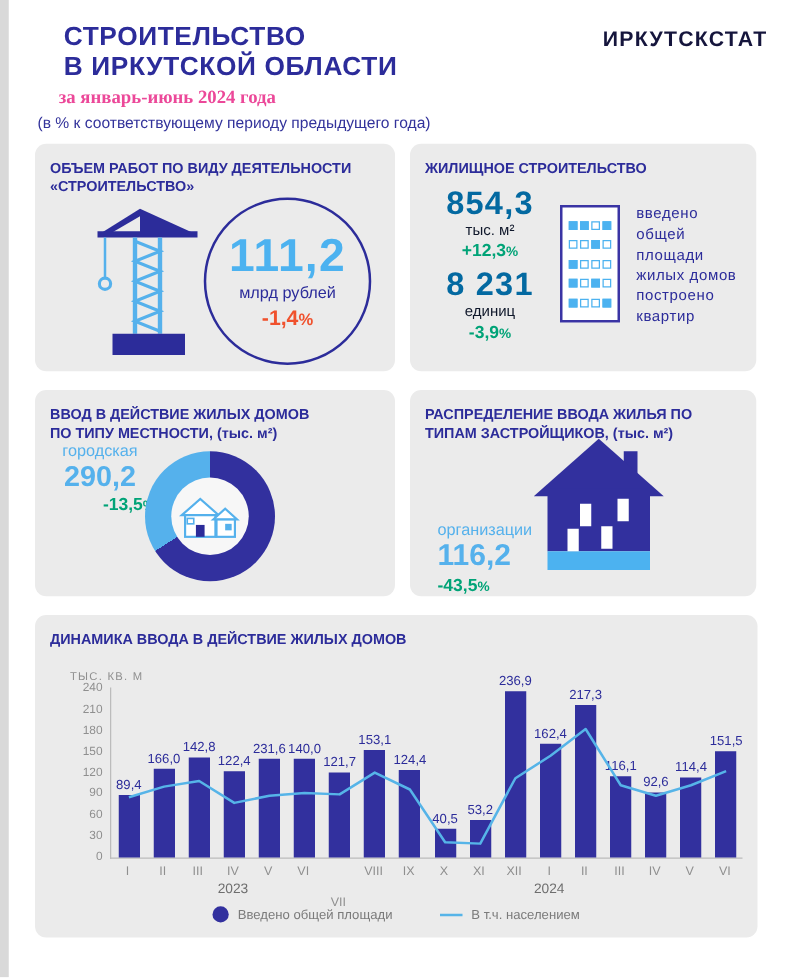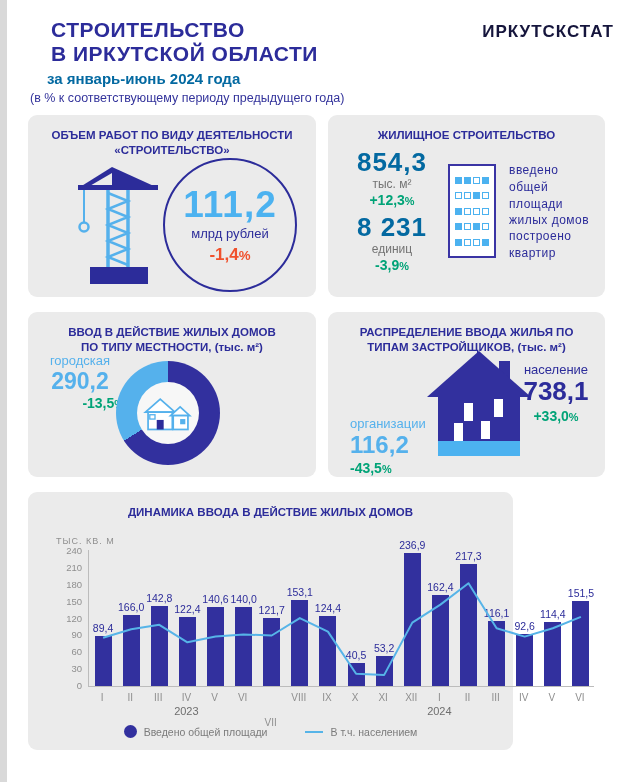--- a/index.html
+++ b/index.html
@@ -4,48 +4,48 @@
 <style>
   * { margin:0; padding:0; box-sizing:border-box; }
   html,body { width:632px; height:782px; background:#ffffff; font-family:"Liberation Sans", sans-serif; }
   #page { position:relative; width:632px; height:782px; background:#ffffff; overflow:hidden; }
   #edge-strip { position:absolute; left:0; top:0; width:7px; height:782px; background:#d9d9d9; }
 
   
   .title-line { position:absolute; left:35px; font-size:21px; font-weight:bold; color:#2c2c9a; letter-spacing:0.5px;margin-left:16px; }
   #title1 { top:18px; }
   #title2 { top:42px; }
-  #subtitle { position:absolute; left:47px; top:70px; font-size:15px; font-weight:bold; color:#0369a1; }
+  #subtitle { position:absolute; left:47px; top:70px; font-size:15px; font-weight:bold; color:#ec4899;font-family:Liberation Serif, serif; }
   #note { position:absolute; left:30px; top:91px; font-size:12.5px; color:#33339b; }
   #logo { position:absolute; right:18px; top:22px; font-size:17px; font-weight:bold; color:#15153c; letter-spacing:1px; }
 
   
   .panel { position:absolute; background:#ebebeb; border-radius:9px; }
   #panel-volume    { left:28px;  top:115px; width:288px; height:182px; }
   #panel-housing   { left:328px; top:115px; width:277px; height:182px; }
   #panel-locality  { left:28px;  top:312px; width:288px; height:165px; }
   #panel-developers{ left:328px; top:312px; width:277px; height:165px; }
-  #panel-dynamics  { left:28px;  top:492px; width:485px; height:258px; }
-
-  .p-title { position:absolute; left:0; right:0; top:13px; text-align:center; font-size:11.5px; font-weight:bold; color:#2c2c9a; line-height:1.3; }
+  #panel-dynamics  { left:28px;  top:492px; width:578px; height:258px; }
+
+  .p-title { position:absolute; left:0; right:0; top:13px; font-size:11.5px; font-weight:bold; color:#2c2c9a; line-height:1.3;padding-left:12px; }
 
   
   #crane { position:absolute; left:42px; top:48px; }
   #circle-badge { position:absolute; left:135px; top:43px; width:134px; height:134px; border:2px solid #2c2c9a; border-radius:50%;
                   display:flex; flex-direction:column; align-items:center; justify-content:center; }
   #circle-value { font-size:37px; font-weight:bold; color:#4cb2f0; line-height:1; letter-spacing:1px; }
   #circle-unit  { font-size:13px; color:#2c2c9a; margin-top:3px; }
   .chg-orange { font-size:17px; font-weight:bold; color:#f0512d; margin-top:4px; }
   .pct { font-size:0.78em; }
 
   
   .h-stat { position:absolute; left:12px; width:104px; text-align:center; }
   #h-stat1 { top:34px; } #h-stat2 { top:99px; }
   .h-val { font-size:26px; font-weight:bold; color:#0369a1; line-height:1; letter-spacing:1px; }
-  .h-unit{ font-size:12px; color:#737373; margin-top:2px; }
+  .h-unit{ font-size:12px; color:#0f172a; margin-top:2px; }
   .chg-green { font-size:14px; font-weight:bold; color:#00a377; margin-top:1px; }
   #building { position:absolute; left:120px; top:49px; width:48px; height:94px; background:#ffffff; border:2px solid #3a34a4;
               display:flex; flex-direction:column; justify-content:space-evenly; padding:2px 5px; }
   .b-row { display:flex; justify-content:space-between; }
   .b-sq { width:7px; height:7px; border:1px solid #4cb2f0; }
   .b-sq.f { background:#4cb2f0; }
   .h-label { position:absolute; left:181px; width:92px; font-size:12px; color:#2c2c9a; line-height:1.4; letter-spacing:0.5px; }
   #h-label1 { top:47px; } #h-label2 { top:113px; }
 
   
@@ -200,25 +200,20 @@
     <svg id="house" width="112" height="126" viewBox="0 0 112 126">
       <rect x="76" y="16" width="11" height="22" fill="#32309e"></rect>
       <polygon points="4,52 56,6 108,52" fill="#32309e"></polygon>
       <rect x="15" y="46" width="82" height="50" fill="#32309e"></rect>
       <rect x="15" y="96" width="82" height="15" fill="#4cb2f0"></rect>
       <rect x="41" y="58" width="9" height="18" fill="#ffffff"></rect>
       <rect x="71" y="54" width="9" height="18" fill="#ffffff"></rect>
       <rect x="31" y="78" width="9" height="18" fill="#ffffff"></rect>
       <rect x="58" y="76" width="9" height="18" fill="#ffffff"></rect>
     </svg>
-    <div id="pop-block">
-      <div class="dev-label-db">население</div>
-      <div class="dev-val-db">738,1</div>
-      <div class="chg-green"><span>+33,0</span><span class="pct">%</span></div>
-    </div>
     <div id="org-block">
       <div class="dev-label-lb">организации</div>
       <div class="dev-val-lb">116,2</div>
       <div class="chg-green"><span>-43,5</span><span class="pct">%</span></div>
     </div>
   </div>
 
   <div class="panel" id="panel-dynamics">
     <div class="p-title">ДИНАМИКА ВВОДА В ДЕЙСТВИЕ ЖИЛЫХ ДОМОВ</div>
     <div id="chart-ylabel">тыс. кв. м</div>
@@ -236,21 +231,21 @@
     <div id="chart-plot">
         <div class="bar" style="left: 5.55556px; height: 50.2875px; background: rgb(50, 48, 158);"></div>
         <div class="bar-label" style="left: -6.94444px; bottom: 52.2875px;">89,4</div>
         <div class="bar" style="left: 33.6667px; height: 71.0438px; background: rgb(50, 48, 158);"></div>
         <div class="bar-label" style="left: 21.1667px; bottom: 73.0438px;">166,0</div>
         <div class="bar" style="left: 61.7778px; height: 80.325px; background: rgb(50, 48, 158);"></div>
         <div class="bar-label" style="left: 49.2778px; bottom: 82.325px;">142,8</div>
         <div class="bar" style="left: 89.8889px; height: 68.85px; background: rgb(50, 48, 158);"></div>
         <div class="bar-label" style="left: 77.3889px; bottom: 70.85px;">122,4</div>
         <div class="bar" style="left: 118px; height: 79.0875px; background: rgb(50, 48, 158);"></div>
-        <div class="bar-label" style="left: 105.5px; bottom: 81.0875px;">140,6</div>
+        <div class="bar-label" style="left: 105.5px; bottom: 81.0875px;">231,6</div>
         <div class="bar" style="left: 146.111px; height: 78.75px; background: rgb(50, 48, 158);"></div>
         <div class="bar-label" style="left: 133.611px; bottom: 80.75px;">140,0</div>
         <div class="bar" style="left: 174.222px; height: 68.4562px; background: rgb(50, 48, 158);"></div>
         <div class="bar-label" style="left: 161.722px; bottom: 70.4562px;">121,7</div>
         <div class="bar" style="left: 202.333px; height: 86.1187px; background: rgb(50, 48, 158);"></div>
         <div class="bar-label" style="left: 189.833px; bottom: 88.1187px;">153,1</div>
         <div class="bar" style="left: 230.444px; height: 69.975px; background: rgb(50, 48, 158);"></div>
         <div class="bar-label" style="left: 217.944px; bottom: 71.975px;">124,4</div>
         <div class="bar" style="left: 258.556px; height: 22.7812px; background: rgb(50, 48, 158);"></div>
         <div class="bar-label" style="left: 246.056px; bottom: 24.7812px;">40,5</div>

